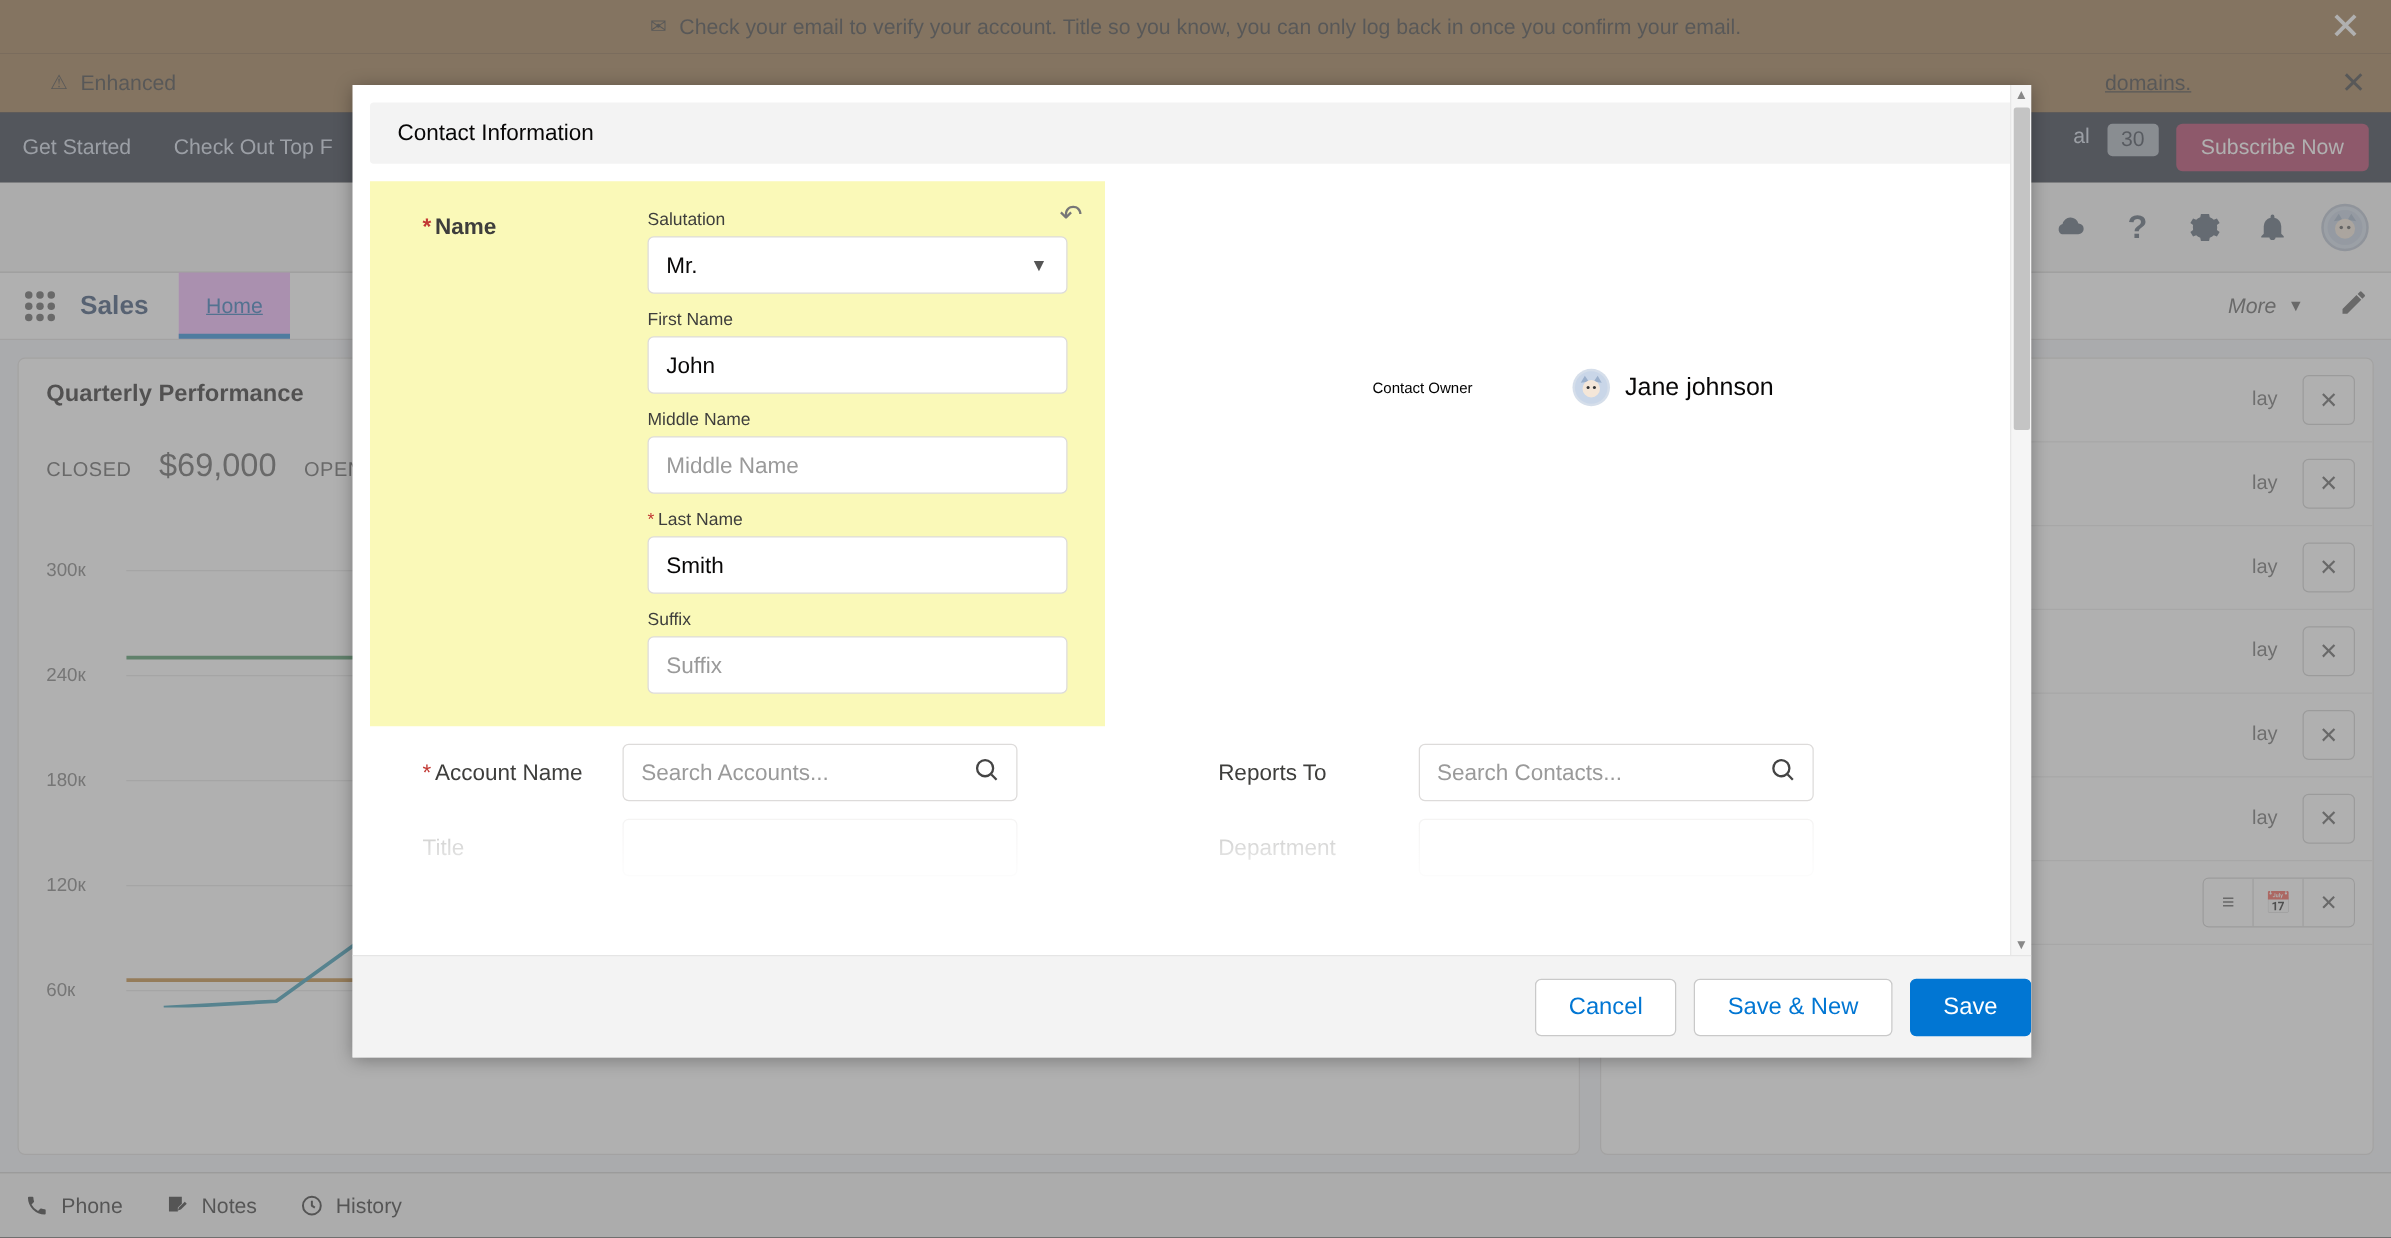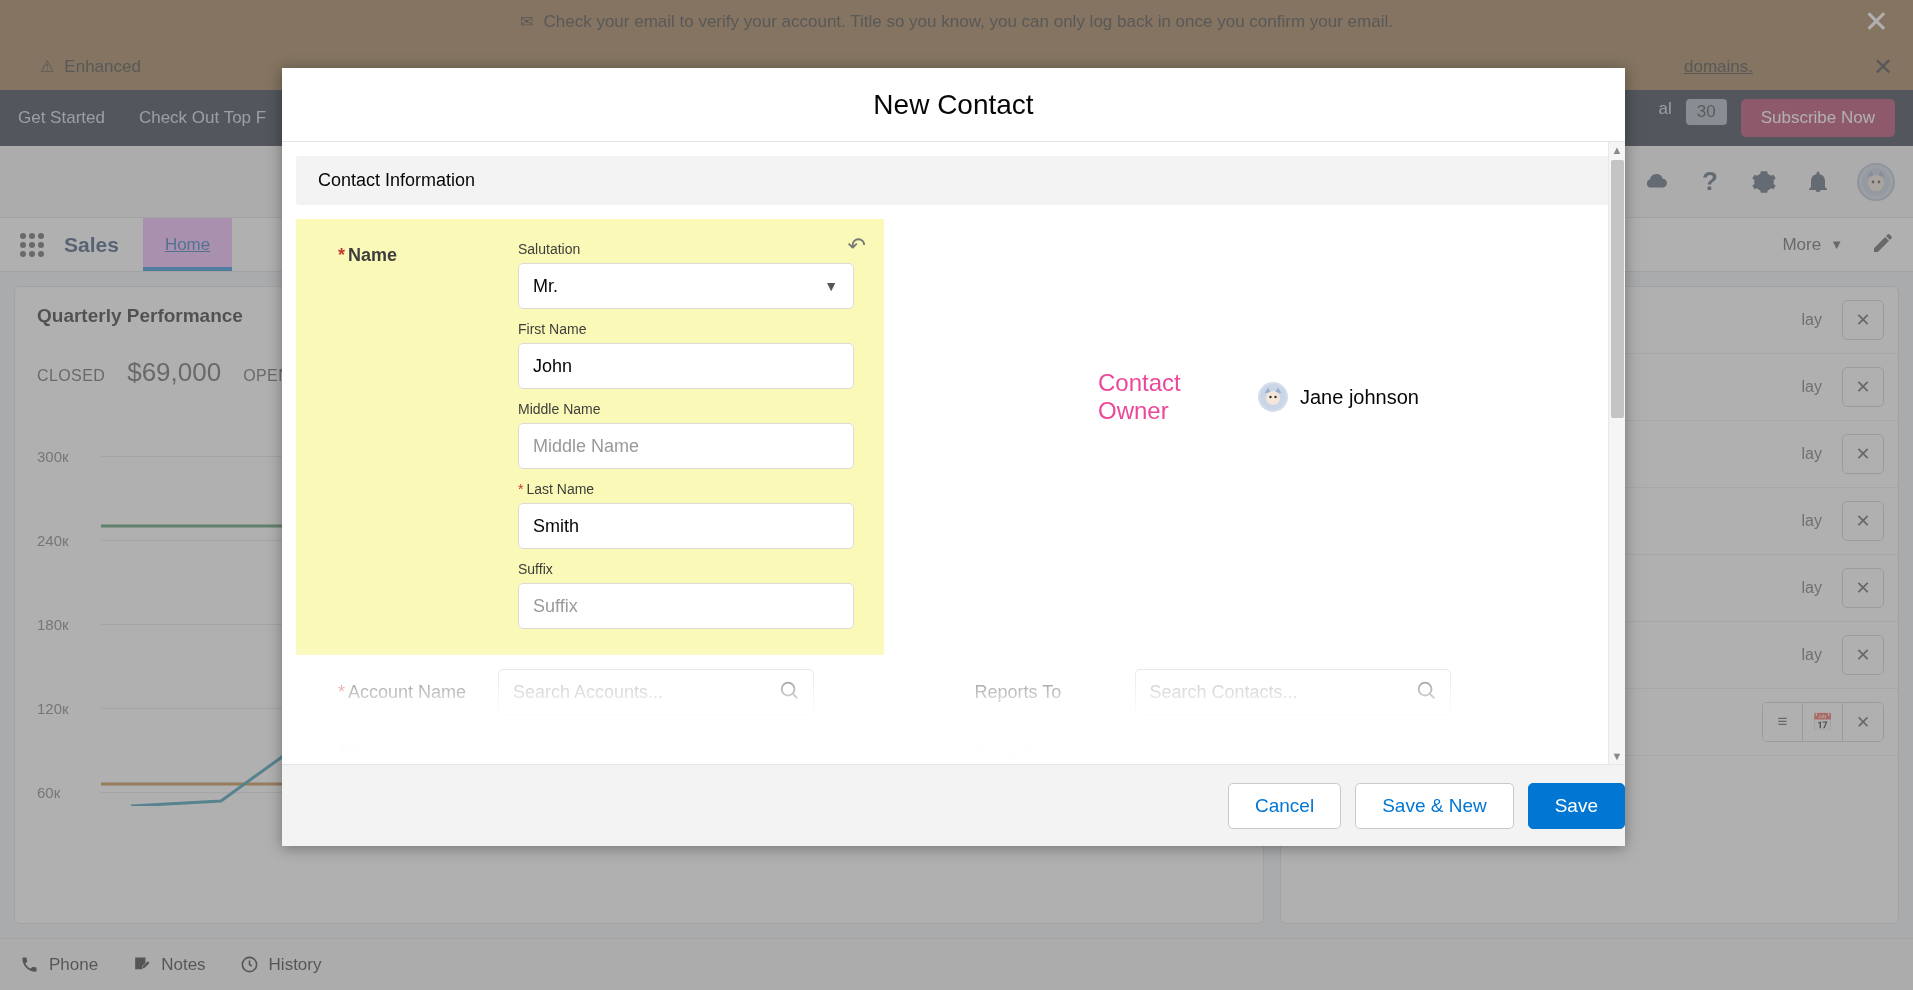--- a/index.html
+++ b/index.html
@@ -82,21 +82,21 @@
   .navtab {
     display: flex; align-items: center; padding: 0 22px; font-size: 17px;
     color: #0b5cab; cursor: pointer; position: relative;
   }
   .navtab.active::after {
     content: ""; position: absolute; left: 0; right: 0; bottom: 0;
     height: 4px; background: #0176d3;
   }
   .navtab.active { background: #f0abfc; text-decoration: underline; }
   .nav-right { margin-left: auto; display: flex; align-items: center; padding-right: 18px; gap: 28px; }
-  .more-tab { display: flex; align-items: center; gap: 9px; font-size: 17px; color: #444; cursor: pointer; }
+  .more-tab { display: flex; align-items: center; gap: 9px; font-size: 17px; color: #444; cursor: pointer; font-style: italic; }
   .pencil-btn { cursor: pointer; color: #444; }
 
   .content { position: absolute; left: 0; right: 0; top: 272px; bottom: 52px;
              background: #EEF1F6; display: flex; gap: 16px; padding: 14px; }
 
   .card { background: #fff; border-radius: 6px; border: 1px solid #dddbda; }
   .perf-card { width: 1250px; padding: 18px 22px; }
   .perf-title { font-size: 19px; font-weight: 700; color: #080707; }
   .perf-stats { display: flex; align-items: baseline; gap: 22px; margin-top: 30px; }
   .stat-label { font-size: 16px; color: #444; letter-spacing: .4px; }
@@ -172,21 +172,21 @@
     width: 100%; height: 46px; border: 1px solid #dddbda; border-radius: 5px;
     background: #fff; padding: 0 14px; font-size: 18px; color: #080707;
     font-family: "Liberation Sans", sans-serif;
   }
   .input::placeholder { color: #9a9a9a; }
   .sel-wrap { position: relative; }
   .sel-caret { position: absolute; right: 16px; top: 50%; transform: translateY(-50%);
                pointer-events: none; color: #555; font-size: 14px; }
 
   .owner-block { position: absolute; left: 802px; top: 150px; display: flex; align-items: center; gap: 0; }
-  .owner-label { font-size: 24px; color: #ec4899; width: 160px; }
+  .owner-label { font-size: 12px; color: #000000; width: 160px; }
   .owner-val { display: flex; align-items: center; gap: 12px; font-size: 20px; color: #080707; }
   .owner-av { width: 30px; height: 30px; border-radius: 50%; background: #d5deea;
               display: flex; align-items: center; justify-content: center; overflow: hidden; }
 
   .row2 { display: flex; margin-top: 14px; padding-left: 42px; }
   .row-col { display: flex; align-items: center; width: 672px; }
   .row-label { font-size: 18px; color: #3e3e3c; width: 160px; }
   .lookup { position: relative; width: 316px; }
   .lookup .input { padding-right: 44px; }
   .srch-icon { position: absolute; right: 14px; top: 50%; transform: translateY(-50%);
@@ -412,23 +412,20 @@
             <path d="M12 7v5l3 2"></path>
           </svg>
         <span>History</span>
       </span>
     </div>
   </div>
 
   <div id="dim"></div>
 
   <div id="modal">
-    <div class="modal-head">
-      <div class="modal-title">New Contact</div>
-    </div>
 
     <div class="modal-body">
       <div class="section-head">Contact Information</div>
 
       <div class="form-area">
 
         <div class="namebox">
           <span class="undo-icon">↶</span>
           <div class="name-label">
             <span class="req">*</span><span>Name</span>

